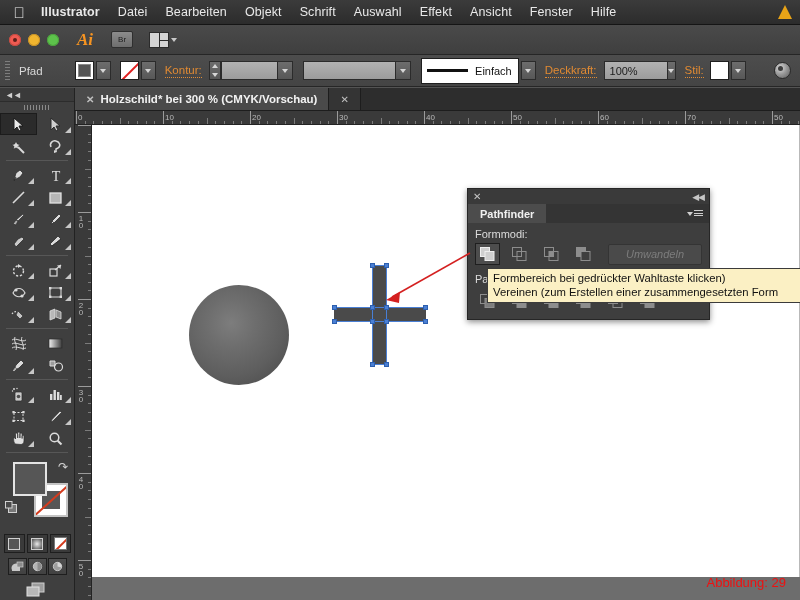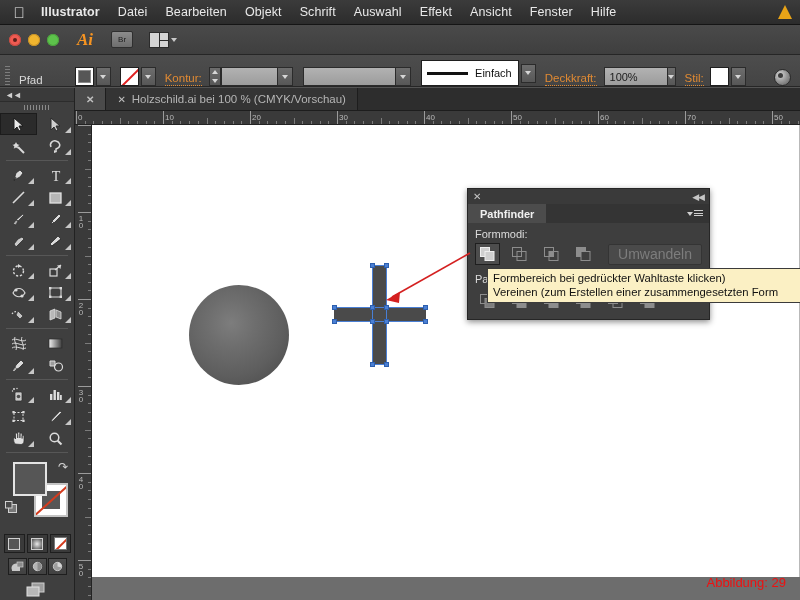--- a/index.html
+++ b/index.html
@@ -59,21 +59,21 @@
     background:#d4d4d4; position:relative;
   }
   .arrange-ico:before{content:'';position:absolute;left:9px;top:0;bottom:0;width:1px;background:#2b2b2b;}
   .arrange-ico:after{content:'';position:absolute;left:10px;top:7px;right:0;height:1px;background:#2b2b2b;}
   .tri-down { width:0;height:0;border-left:3.5px solid transparent;border-right:3.5px solid transparent;border-top:4.5px solid #c9c9c9; }
 
   
   #controlbar {
     position:absolute; top:55px; left:0; width:800px; height:32px;
     background:linear-gradient(#4d4d4d,#444); border-bottom:1px solid #262626;
-    display:flex; align-items:flex-end;
+    display:flex; align-items:center;
   }
   .grip {
     width:5px;height:20px;margin-left:5px;
     background:repeating-linear-gradient(#7d7d7d 0 1px,transparent 1px 3px);
   }
   .ctl-label { color:#d8d8d8; font-size:11.5px; margin-left:9px; white-space:nowrap; }
   .ctl-label.orange {
     color:#e08a33; border-bottom:1px dotted #e08a33; line-height:13px;
   }
   .swatch-box {
@@ -245,21 +245,21 @@
   .pf-section-label { color:#dcdcdc; font-size:11px; padding:5px 0 3px 7px; }
   .pf-row { display:flex; align-items:center; padding:0 7px 6px 7px; gap:7px; }
   .pf-btn {
     width:25px; height:22px; background:#3e3e3e;
     display:flex; align-items:center; justify-content:center;
   }
   .pf-btn.active { background:#4d4d4d; border:1px solid #1f1f1f; }
   .pf-expand {
     margin-left:auto; height:21px; min-width:94px;
     background:#4a4a4a; border:1px solid #343434; border-radius:2px;
-    color:#7d7d7d; font-size:14px; display:flex; align-items:center; justify-content:center;
+    color:#7d7d7d; font-size:11px; display:flex; align-items:center; justify-content:center;font-style:italic;
   }
   .pf-row2 { display:flex; align-items:center; padding:2px 7px 7px 7px; gap:7px; }
 
   
   #tooltip {
     position:absolute; left:487px; top:268px; width:316px;
     background:#fbf0c4; border:1px solid #3b3b3b;
     padding:2px 4px 3px 5px; z-index:50;
   }
   #tooltip div { color:#111; font-size:11.3px; line-height:14px; white-space:nowrap; }
@@ -668,24 +668,24 @@
     <svg width="26" height="18" viewBox="0 0 26 18">
       <rect x="8" y="2" width="12" height="9" fill="#9c9c9c" stroke="#cfcfcf" stroke-width="1"></rect>
       <rect x="3" y="6" width="12" height="9" fill="#b8b8b8" stroke="#e2e2e2" stroke-width="1"></rect>
     </svg>
   </div>
 </div>
 
 <div id="tabsbar">
   <div class="doc-tab active">
     <span class="tab-x">✕</span>
+    <span>Holzschild* bei 300 % (CMYK/Vorschau)</span>
   </div>
   <div class="doc-tab inactive">
     <span class="tab-x">✕</span>
-    <span>Holzschild.ai bei 100 % (CMYK/Vorschau)</span>
   </div>
 </div>
 
 <div id="hruler">
     <div class="rtick" style="left: 1px; bottom: 0px; width: 1px; height: 13px; background: rgb(155, 155, 155);"></div>
     <div class="rlabel" style="left: 3px; top: 2px;">0</div>
     <div class="rtick" style="left: 9.7px; bottom: 0px; width: 1px; height: 3px; background: rgb(123, 123, 123);"></div>
     <div class="rtick" style="left: 18.4px; bottom: 0px; width: 1px; height: 3px; background: rgb(123, 123, 123);"></div>
     <div class="rtick" style="left: 27.1px; bottom: 0px; width: 1px; height: 3px; background: rgb(123, 123, 123);"></div>
     <div class="rtick" style="left: 35.8px; bottom: 0px; width: 1px; height: 3px; background: rgb(123, 123, 123);"></div>

